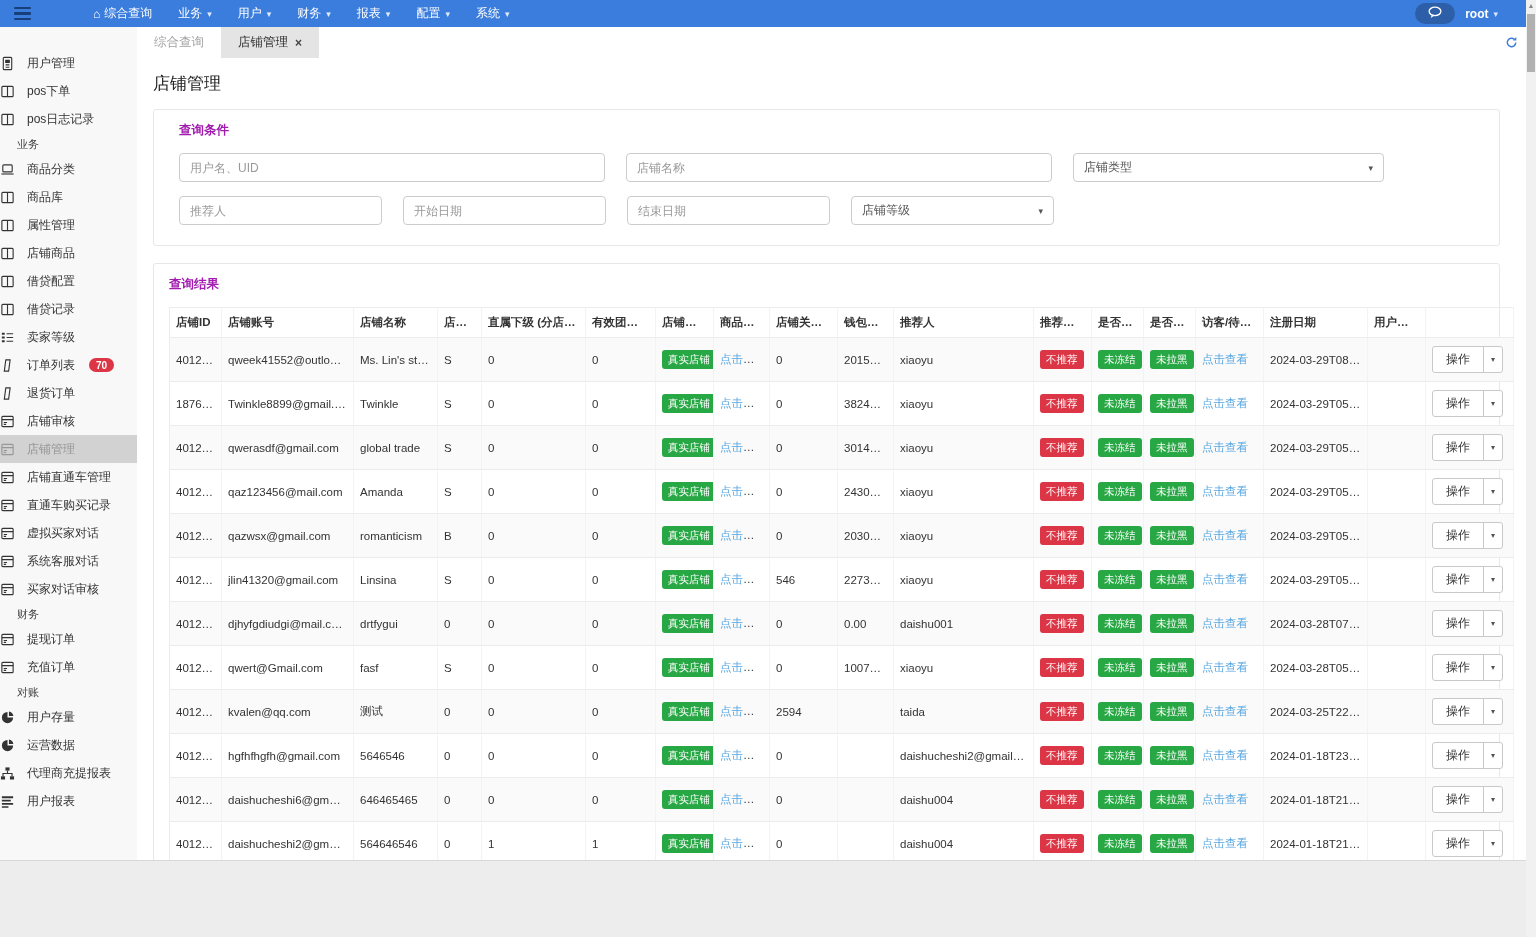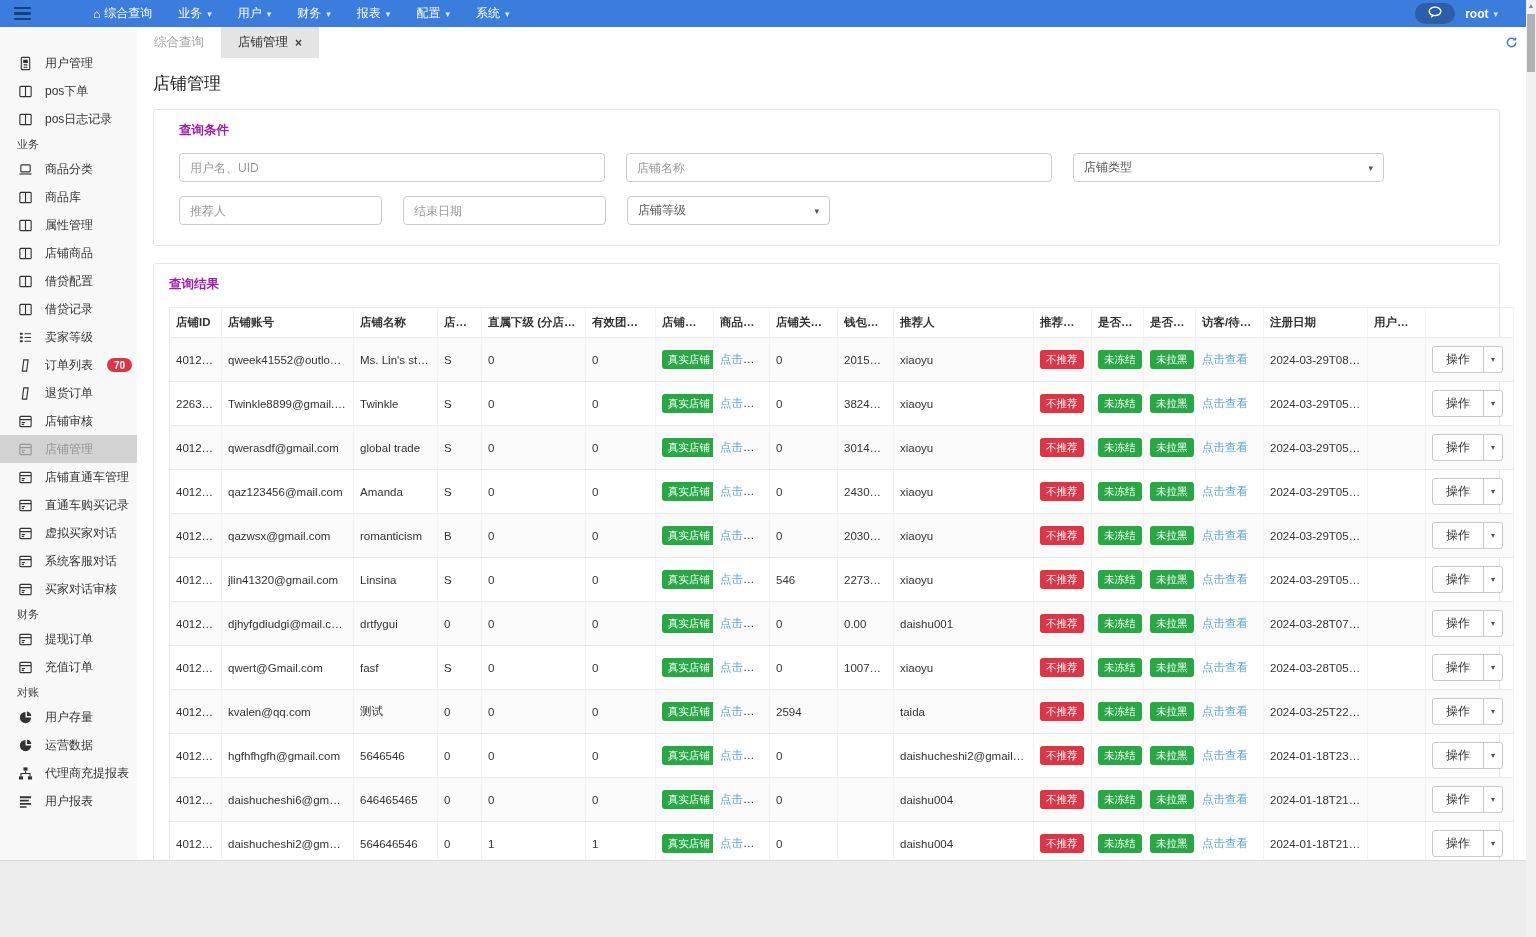--- a/index.html
+++ b/index.html
@@ -20,21 +20,21 @@
   .user-chip { display:flex; align-items:center; gap:5px; font-size:12px; font-weight:bold; cursor:pointer; }
   .user-chip .caret { font-size:9px; opacity:.8; }
 
   
   .scrollbar { position:absolute; top:0; right:0; width:10px; height:937px; background:#f1f1f1; z-index:40; }
   .scrollbar .arrow { position:absolute; top:2px; left:0; width:10px; text-align:center; font-size:7px; color:#8a8a8a; }
   .scrollbar .thumb { position:absolute; top:14px; left:1px; width:8px; height:58px; background:#b1b1b1; }
 
   
   .sidebar { position:absolute; top:27px; left:0; width:137px; bottom:0; background:#f8f8f8; z-index:10; padding-top:22px; }
-  .side-item { display:flex; align-items:center; gap:12px; height:28px; padding-left:18px; font-size:12px; color:#333; cursor:pointer; white-space:nowrap; }
+  .side-item { display:flex; align-items:center; gap:12px; height:28px; font-size:12px; color:#333; cursor:pointer; white-space:nowrap; }
   .side-item svg { flex:0 0 auto; }
   .side-item.selected { background:#d2d2d2; color:#979797; }
   .side-item.selected svg * { stroke:#979797; }
   .side-header { height:22px; padding-left:17px; font-size:11px; color:#444; display:flex; align-items:center; }
   .count-badge { background:#dc3545; color:#fff; font-size:10px; font-weight:bold; border-radius:9px; padding:1.5px 7px; margin-left:2px; }
 
   
   .main { position:absolute; top:27px; left:137px; right:10px; bottom:0; background:#fff; }
   .tabstrip { height:31px; display:flex; align-items:stretch; position:relative; }
   .tab { display:flex; align-items:center; gap:7px; padding:0 17px; font-size:12.5px; cursor:pointer; }
@@ -396,20 +396,21 @@
         <div class="form-row">
           <input class="tin w-lg" placeholder="用户名、UID" style="">
           <input class="tin w-lg" placeholder="店铺名称" style="">
           <div class="fselect w-md">
             <span>店铺类型</span>
             <span class="caret">▾</span>
           </div>
         </div>
         <div class="form-row">
           <input class="tin w-sm" placeholder="推荐人" style="">
+          <input class="tin w-sm" placeholder="开始日期" style="">
           <input class="tin w-sm" placeholder="结束日期" style="">
           <div class="fselect w-sm">
             <span>店铺等级</span>
             <span class="caret">▾</span>
           </div>
         </div>
       </div>
 
       <div class="card results">
         <div class="panel-title">查询结果</div>
@@ -474,21 +475,21 @@
                 <td><span class="badge green">未拉黑</span></td>
                 <td><span class="link">点击查看</span></td>
                 <td>2024-03-29T08:26:55</td>
                 <td></td>
                 <td><span class="act-btn">
                     <span class="lbl">操作</span>
                     <span class="dd">▾</span>
                   </span></td>
               </tr>
               <tr>
-                <td>2263121</td>
+                <td>1876252</td>
                 <td>Twinkle8899@gmail.com</td>
                 <td>Twinkle</td>
                 <td>S</td>
                 <td>0</td>
                 <td>0</td>
                 <td><span class="badge green">真实店铺</span></td>
                 <td><span class="link">点击查看</span></td>
                 <td>0</td>
                 <td>38249.59</td>
                 <td>xiaoyu</td>

